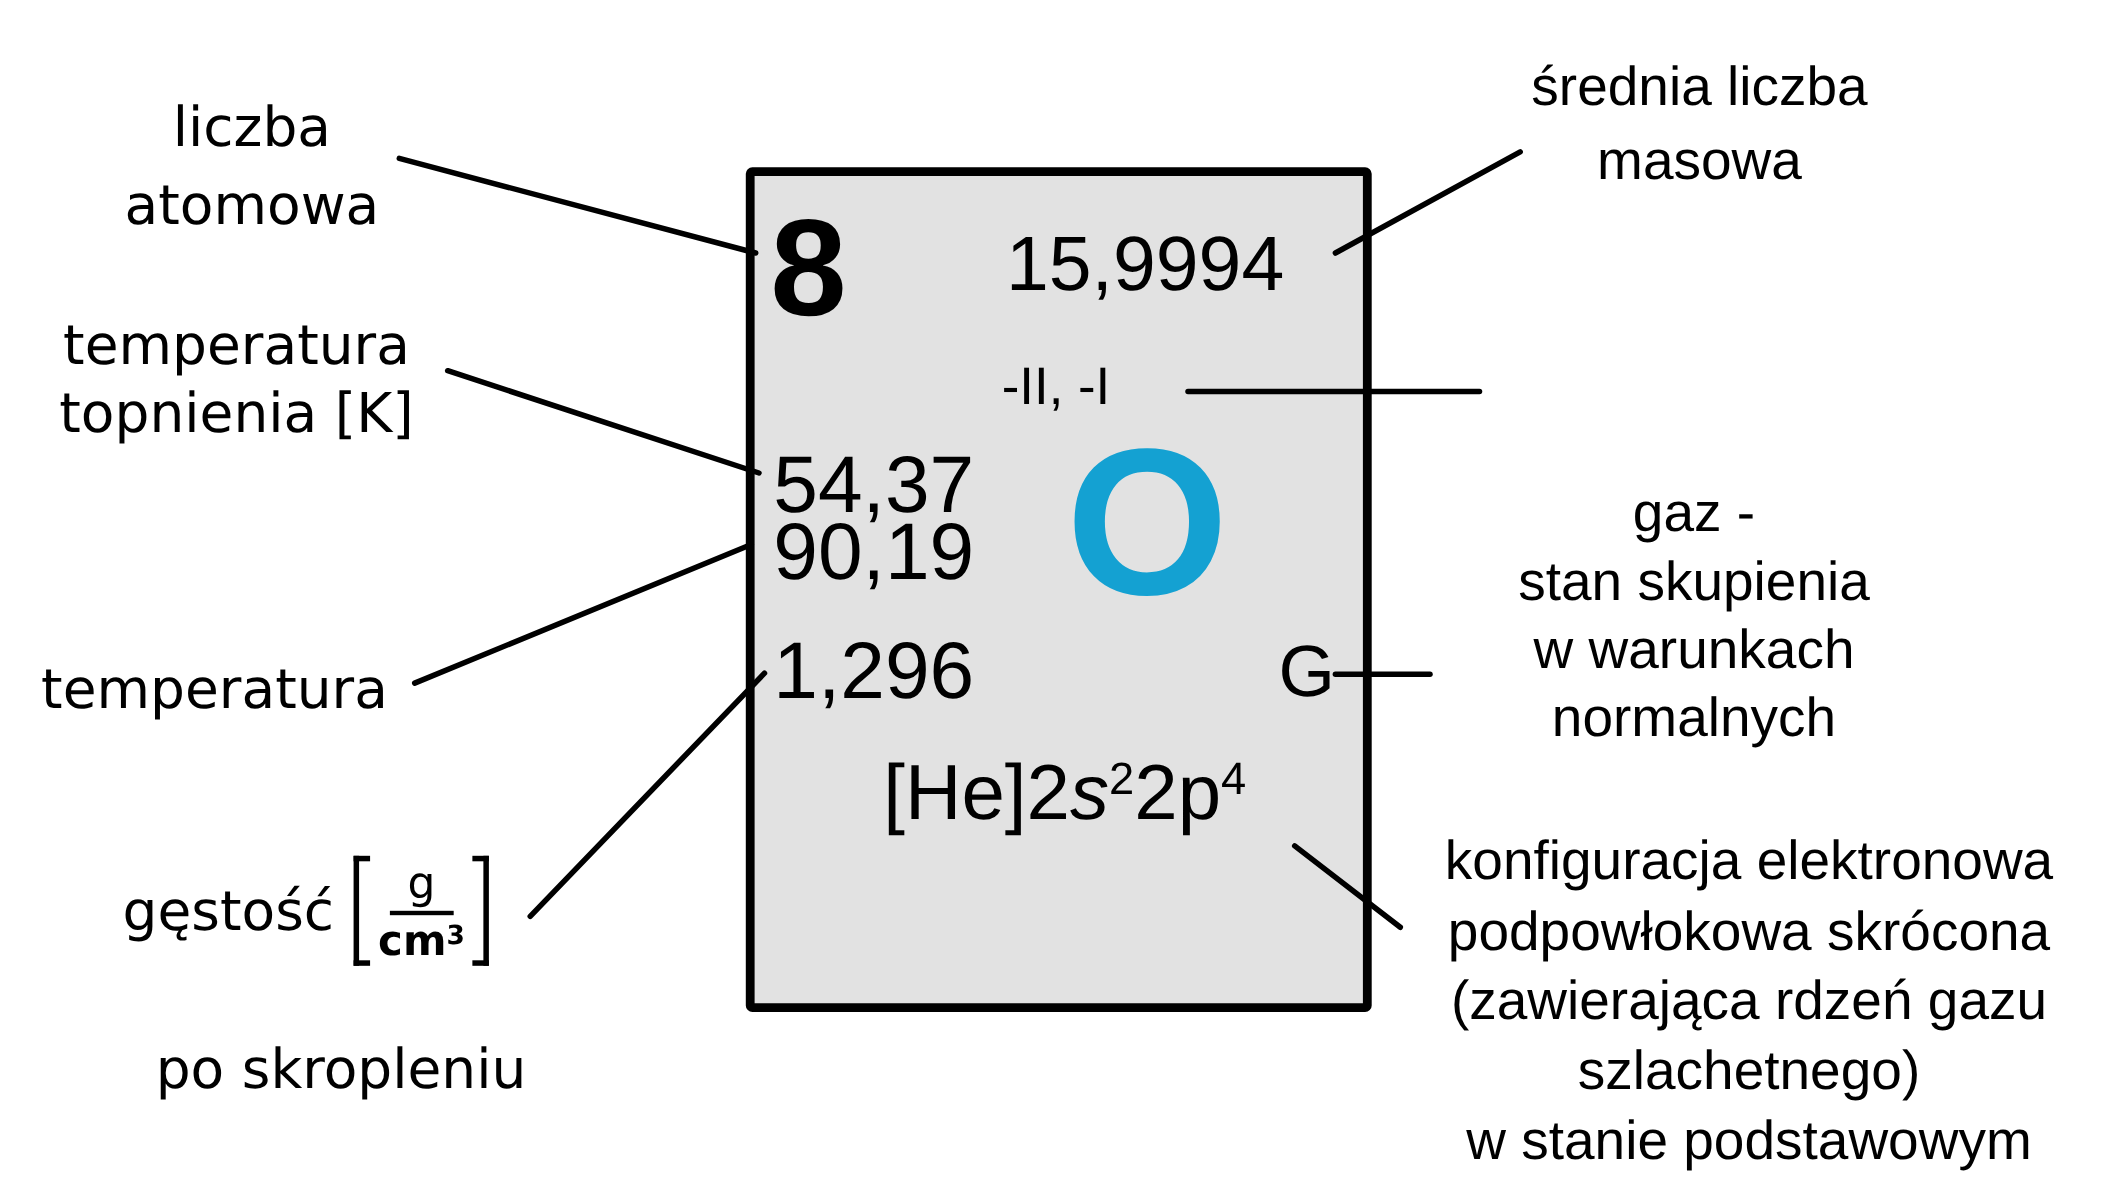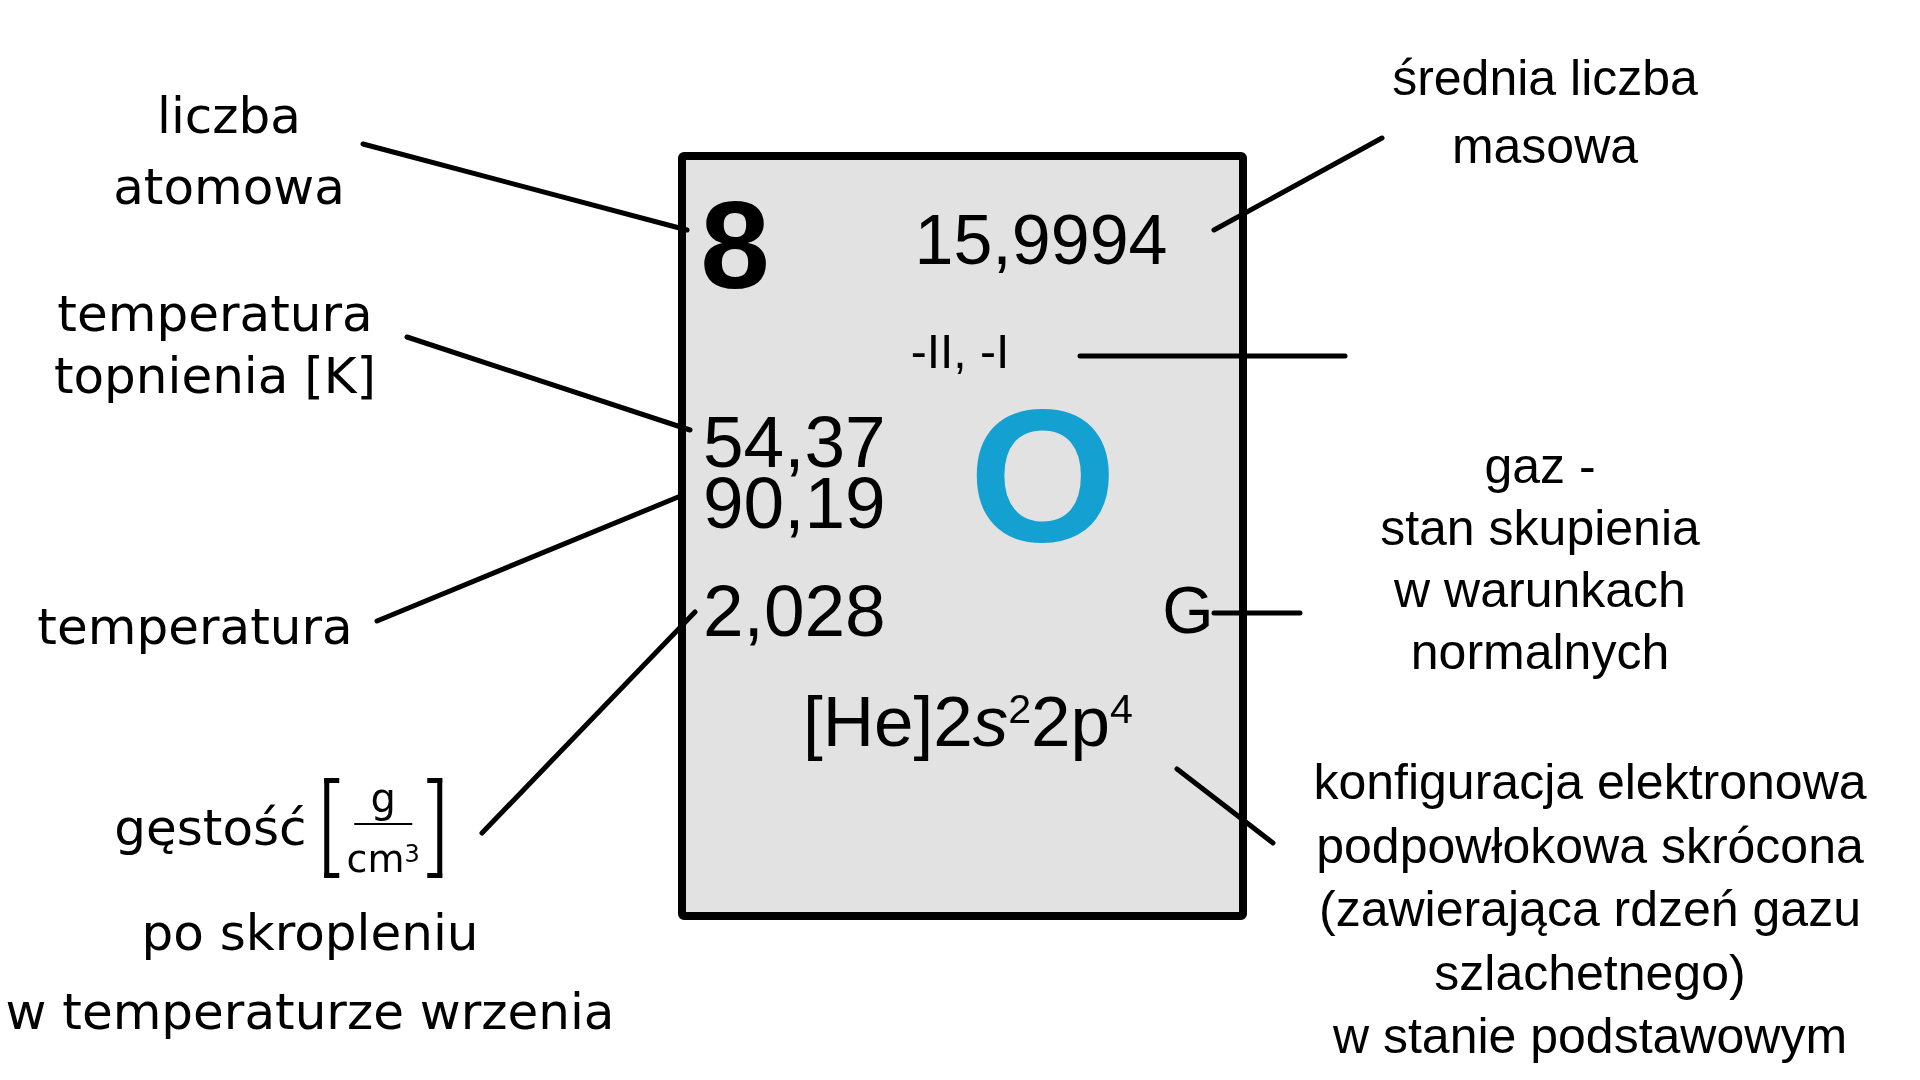--- a/index.html
+++ b/index.html
@@ -57,38 +57,38 @@
   .lbl-config{left:1590px;top:910px;line-height:1.27;font-size:50px;}
 
   
   .fracwrap{display:flex;align-items:stretch;height:100px;}
   .brk{width:15px;box-sizing:border-box;border:5px solid var(--ink);}
   .brk-left{border-right:none;}
   .brk-right{border-left:none;}
   .frac{display:flex;flex-direction:column;align-items:center;justify-content:center;padding:0 7px;}
   .frac .fnum{font-size:40px;line-height:1;padding:0 4px 5px;}
   .frac .fbar{width:58px;height:4px;background:var(--ink);}
-  .frac .fden{font-size:38px;line-height:1;padding-top:15px;}
+  .frac .fden{font-size:38px;line-height:1;padding-top:4px;font-weight:bold;}
   .frac .sup{font-size:24px;top:-0.4em;}
 
   
   #lines{position:absolute;left:0;top:0;z-index:10;pointer-events:none;}
 </style>
 </head>
 <body>
 
 <div id="stage">
 
   <div class="card">
     <div class="abs ctr atomic-number">8</div>
     <div class="abs ctr atomic-mass num">15,9994</div>
     <div class="abs ctr oxidation">-II, -I</div>
     <div class="abs vctr melting num">54,37</div>
     <div class="abs vctr boiling num">90,19</div>
-    <div class="abs vctr density-val num">2,028</div>
+    <div class="abs vctr density-val num">1,296</div>
     <div class="abs ctr state-sym">G</div>
     <div class="abs ctr symbol">O</div>
     <div class="abs ctr econfig"><span>[He]2</span><span class="ital">s</span><span class="sup">2</span><span>2p</span><span class="sup">4</span></div>
   </div>
 
   <div class="lbl f-left lbl-atomic">
     <div>liczba</div>
     <div>atomowa</div>
   </div>
 
@@ -109,21 +109,20 @@
         <span class="fnum">g</span>
         <span class="fbar"></span>
         <span class="fden"><span>cm</span><span class="sup">3</span></span>
       </span>
       <span class="brk brk-right"></span>
     </span>
   </div>
 
   <div class="lbl f-left lbl-density-note">
     <div>po skropleniu</div>
-    <div>w temperaturze wrzenia</div>
   </div>
 
   <div class="lbl f-right lbl-mass">
     <div>średnia liczba</div>
     <div>masowa</div>
   </div>
 
 
   <div class="lbl f-right lbl-state">
     <div>gaz -</div>

